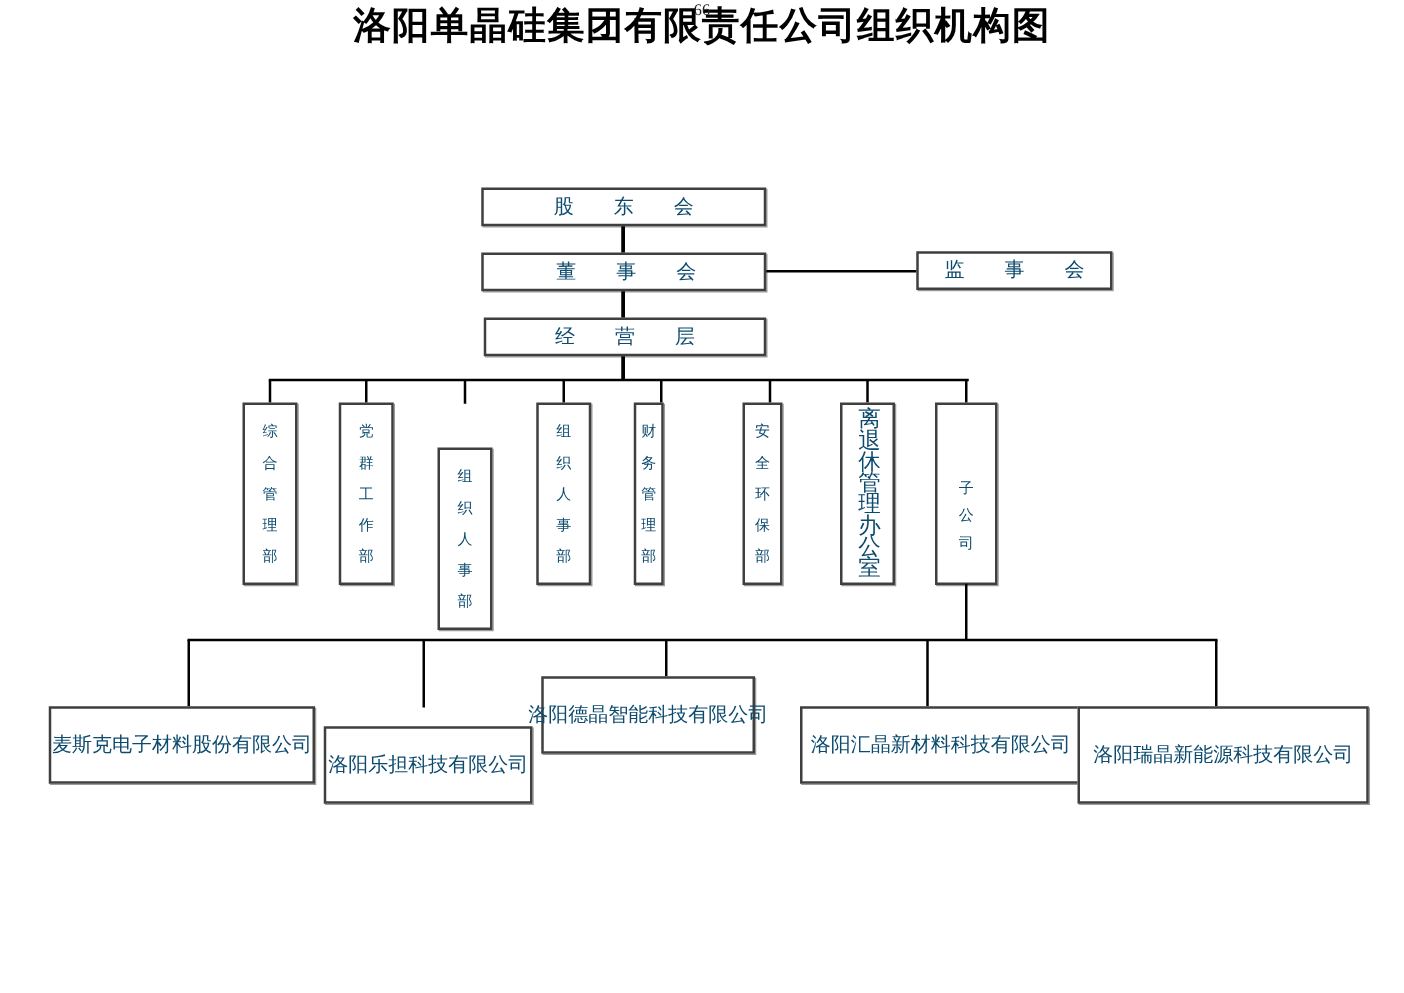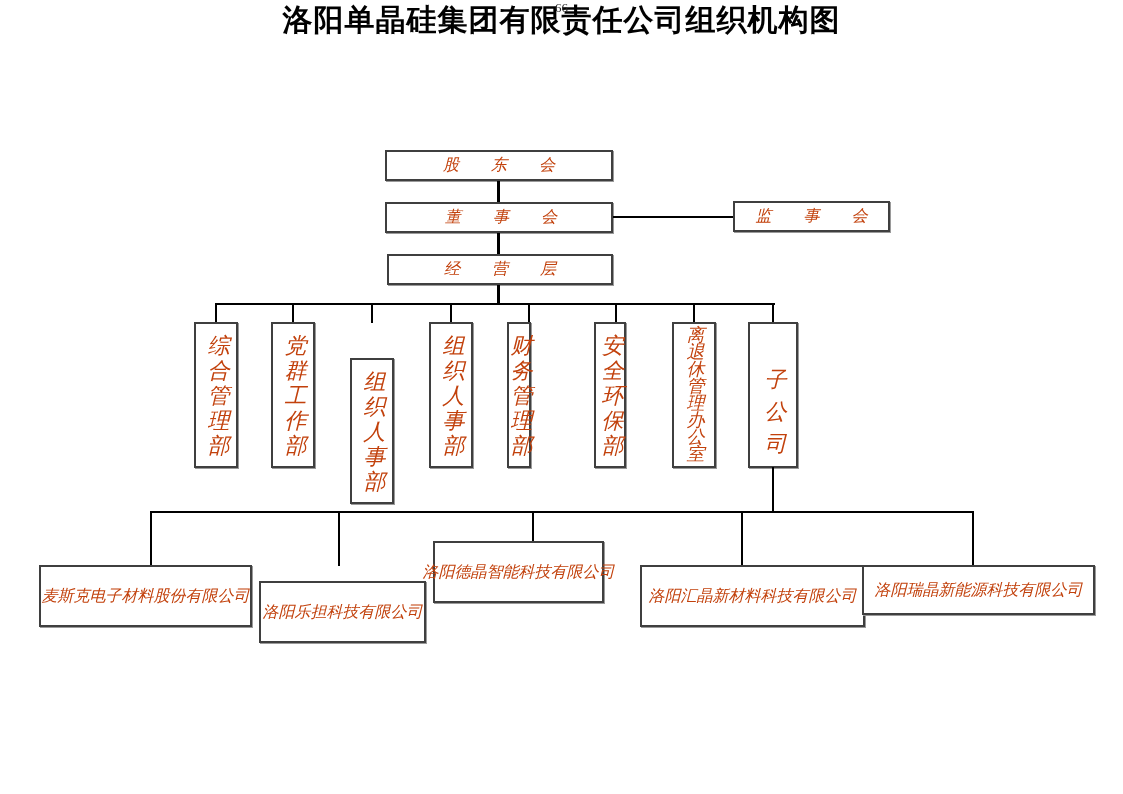--- a/index.html
+++ b/index.html
@@ -15,30 +15,30 @@
     text-align: center;
     font-family: "Liberation Sans", "DejaVu Sans", sans-serif;
     font-weight: 700; font-size: 30px; letter-spacing: 1px;
     color: #000;
   }
   .box {
     position: absolute; background: #ffffff;
     border: 2px solid #3f3f3f;
     box-shadow: 1px 1px 0 #9a9a9a;
     display: flex; align-items: center; justify-content: center;
-    font-size: 16px; color: #c2410c; font-style: italic;
+    font-size: 16px; color: #0c4a6e;
   }
   .hnode { letter-spacing: 2em; padding-left: 2em; white-space: nowrap; }
   .subbox { white-space: nowrap; font-size: 16px; }
   .vtext {
     width: 17px; margin: 0 auto; text-align: center;
-    word-break: break-all; line-height: 25px; font-size: 22px;
+    word-break: break-all; line-height: 25px; font-size: 12px;
   }
   .vtext.tight { line-height: 17px; font-size: 18px; width: 15px; }
-  .vtext.short { line-height: 32px; margin-top: 34px; }
+  .vtext.short { line-height: 22px; margin-top: 34px; }
   .line { position: absolute; background: #000000; }
   .page-number {
     position: absolute; left: 0; top: 711; width: 1123px;
     text-align: center; font-size: 13px; color: #222;
   }
 </style>
 </head>
 <body>
 
 <div>
@@ -95,17 +95,17 @@
   <div class="line" style="left:150px; top:512px; width:2px; height:54px;"></div>
   <div class="line" style="left:338px; top:512px; width:2px; height:54px;"></div>
   <div class="line" style="left:532px; top:512px; width:2px; height:54px;"></div>
   <div class="line" style="left:741px; top:512px; width:2px; height:54px;"></div>
   <div class="line" style="left:972px; top:512px; width:2px; height:54px;"></div>
 
   <div class="box subbox" style="left:39px; top:565px; width:213px; height:62px;">麦斯克电子材料股份有限公司</div>
   <div class="box subbox" style="left:259px; top:581px; width:167px; height:62px;">洛阳乐担科技有限公司</div>
   <div class="box subbox" style="left:433px; top:541px; width:171px; height:62px;">洛阳德晶智能科技有限公司</div>
   <div class="box subbox" style="left:640px; top:565px; width:225px; height:62px;">洛阳汇晶新材料科技有限公司</div>
-  <div class="box subbox" style="left:862px; top:565px; width:233px; height:50px;">洛阳瑞晶新能源科技有限公司</div>
+  <div class="box subbox" style="left:862px; top:565px; width:233px; height:78px;">洛阳瑞晶新能源科技有限公司</div>
 
   <div class="page-number">66</div>
 
 </div>
 
 </body></html>

